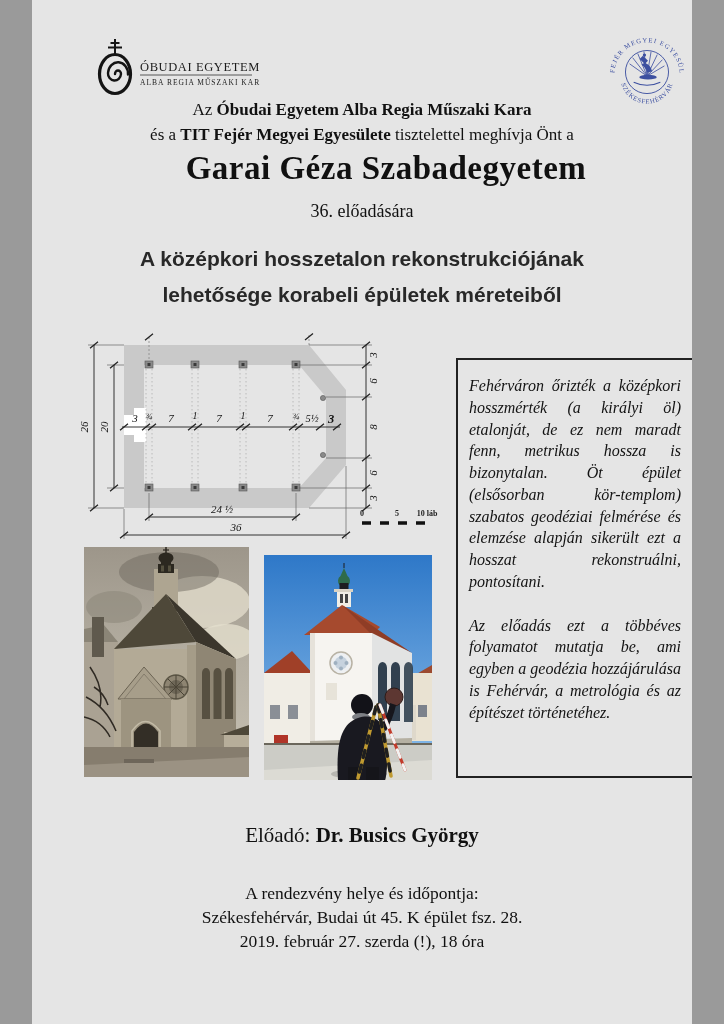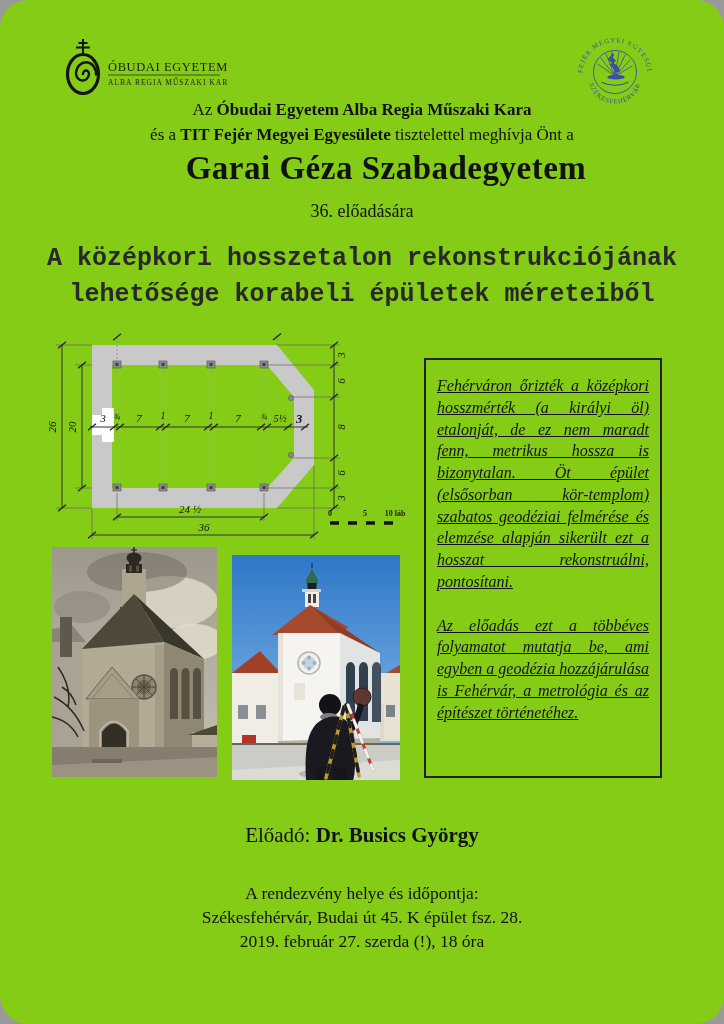--- a/index.html
+++ b/index.html
@@ -1,26 +1,26 @@
 <!DOCTYPE html>
 <html><head>
 <meta charset="utf-8">
 <style>
   html,body{margin:0;padding:0;background:#9a9a9a;}
-  .page{position:relative;width:724px;height:1024px;margin:0 auto;background:#84cc16;
-        font-family:"Liberation Serif", serif;color:#111;overflow:hidden;border-radius:28px;}
+  .page{position:relative;width:660px;height:1024px;margin:0 auto;background:#e5e5e5;
+        font-family:"Liberation Serif", serif;color:#111;overflow:hidden;}
   .center-text{position:absolute;left:0;right:0;text-align:center;}
   .invite{top:97px;font-size:17px;line-height:25px;}
   .series-title{top:150px;font-size:33px;font-weight:bold;letter-spacing:0.5px;margin-left:48px;}
   .occasion{top:201px;font-size:18px;}
-  .lecture-title{top:241px;font-family:Liberation Mono, monospace;font-weight:bold;
-                 font-size:25px;line-height:36px;color:#282828;}
+  .lecture-title{top:241px;font-family:Liberation Sans, sans-serif;font-weight:bold;
+                 font-size:21px;line-height:36px;color:#282828;}
   .abstract{position:absolute;left:424px;top:358px;width:238px;height:420px;
             border:2px solid #222;box-sizing:border-box;padding:15px 11px;
-            font-style:italic;font-size:16px;line-height:1.36;text-align:justify;color:#131313;text-decoration:underline;}
+            font-style:italic;font-size:16px;line-height:1.36;text-align:justify;color:#131313;}
   .abstract p{margin:0;}
   .abstract p+p{margin-top:22px;}
   .speaker{top:823px;font-size:21px;}
   .venue{top:881px;font-size:17.5px;line-height:24px;}
   .venue .bold-line{font-weight:normal;}
   .abs{position:absolute;}
   .plan-svg text{font-family:"Liberation Serif", serif;font-style:italic;fill:#151515;}
   .plan-svg .scale-label{font-style:normal;font-weight:bold;font-size:8px;fill:#222;}
   .logo-obuda text{font-family:"Liberation Serif", serif;fill:#1c1c1c;}
   .logo-tit text{font-family:"Liberation Serif", serif;fill:#3c4fa0;}

